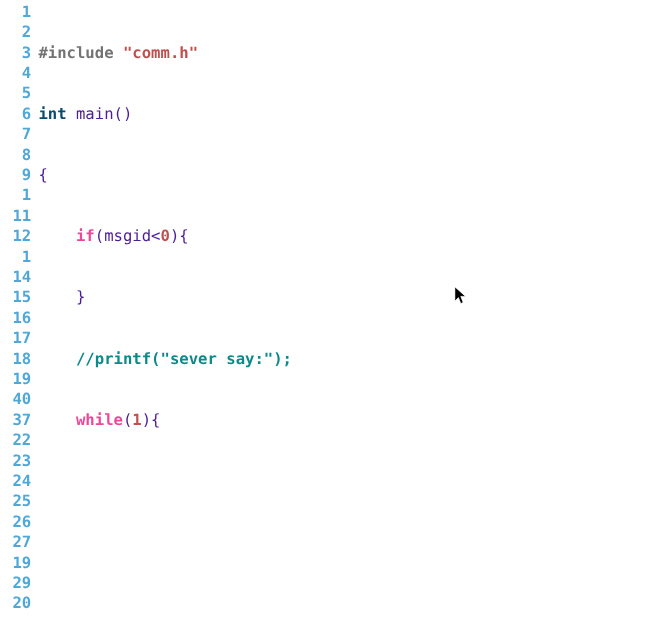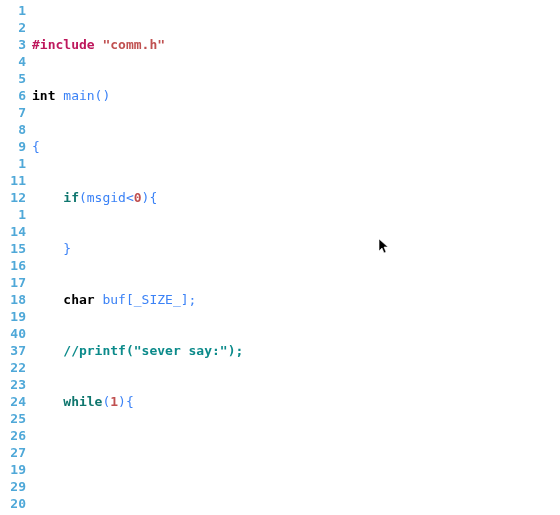--- a/index.html
+++ b/index.html
@@ -25,27 +25,27 @@
     color: #4fa8d8;
     font-weight: bold;
     user-select: none;
   }
   .gutter div { height: 17px; }
   .code {
     flex: 1;
     white-space: pre;
   }
   .code .line { height: 17px; }
-  .tok-pre   { color: #be185d; font-weight: bold; }
-  .tok-kw    { color: #000000; font-weight: bold; }
-  .tok-ctrl  { color: #0f766e; font-weight: bold; }
+  .tok-pre   { color: #737373; font-weight: bold; }
+  .tok-kw    { color: #0c4a6e; font-weight: bold; }
+  .tok-ctrl  { color: #ec4899; font-weight: bold; }
   .tok-str   { color: #c05050; font-weight: bold; }
   .tok-num   { color: #c05050; font-weight: bold; }
   .tok-cmt   { color: #0b8a8a; font-weight: bold; }
-  .tok-plain { color: #3b82f6; }
+  .tok-plain { color: #4c1d95; }
   .cursor-pointer {
     position: absolute;
     width: 11px;
     height: 16px;
     pointer-events: none;
   }
 </style>
 </head>
 <body>
 
@@ -82,21 +82,20 @@
     <div>29</div>
     <div>20</div>
   </div>
 
   <div class="code">
     <div class="line"><span class="tok-pre">#include </span><span class="tok-str">"comm.h"</span></div>
     <div class="line"><span class="tok-kw">int</span><span class="tok-plain"> main()</span></div>
     <div class="line"><span class="tok-plain">{</span></div>
     <div class="line"><span class="tok-plain">    </span><span class="tok-ctrl">if</span><span class="tok-plain">(msgid&lt;</span><span class="tok-num">0</span><span class="tok-plain">){</span></div>
     <div class="line"><span class="tok-plain">    }</span></div>
-    <div class="line"><span class="tok-plain">    </span><span class="tok-kw">char</span><span class="tok-plain"> buf[_SIZE_];</span></div>
     <div class="line"><span class="tok-plain">    </span><span class="tok-cmt">//printf("sever say:");</span></div>
     <div class="line"><span class="tok-plain">    </span><span class="tok-ctrl">while</span><span class="tok-plain">(</span><span class="tok-num">1</span><span class="tok-plain">){</span></div>
     
     
     
     
     
     
     
     

